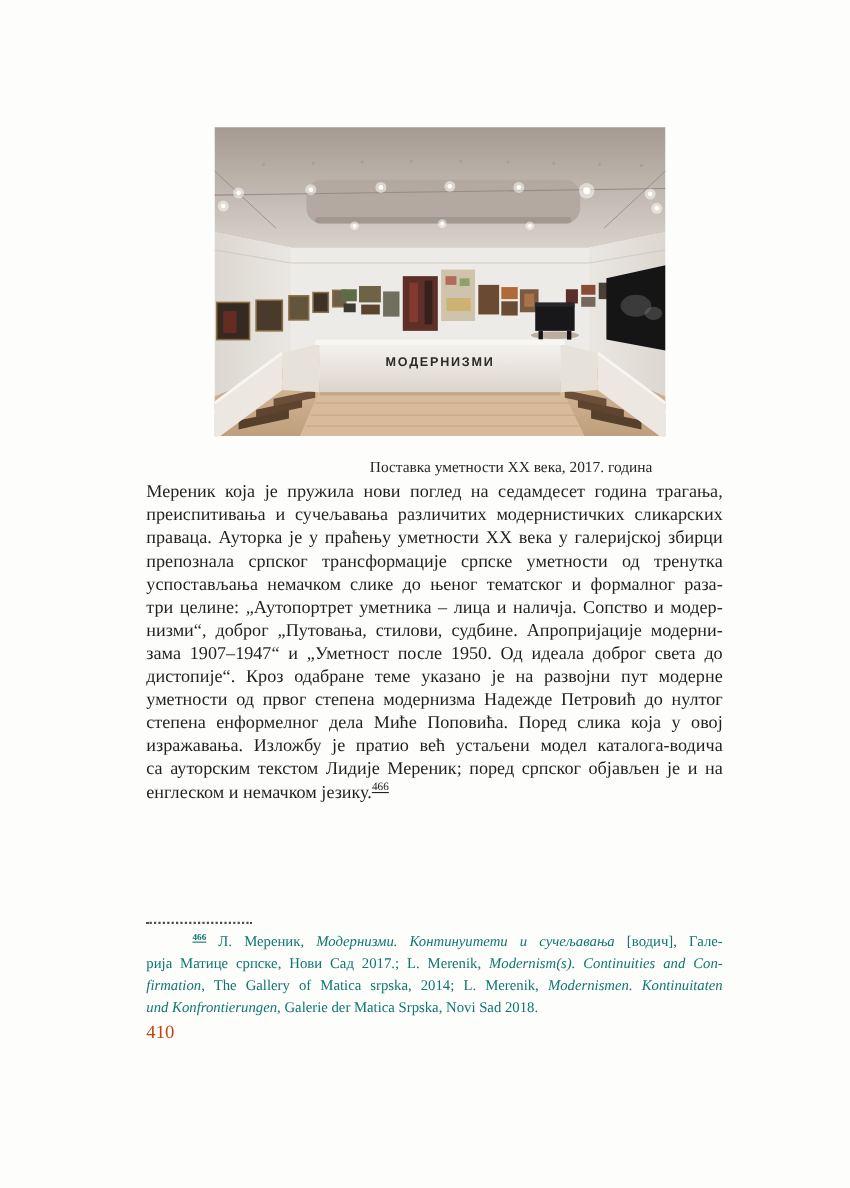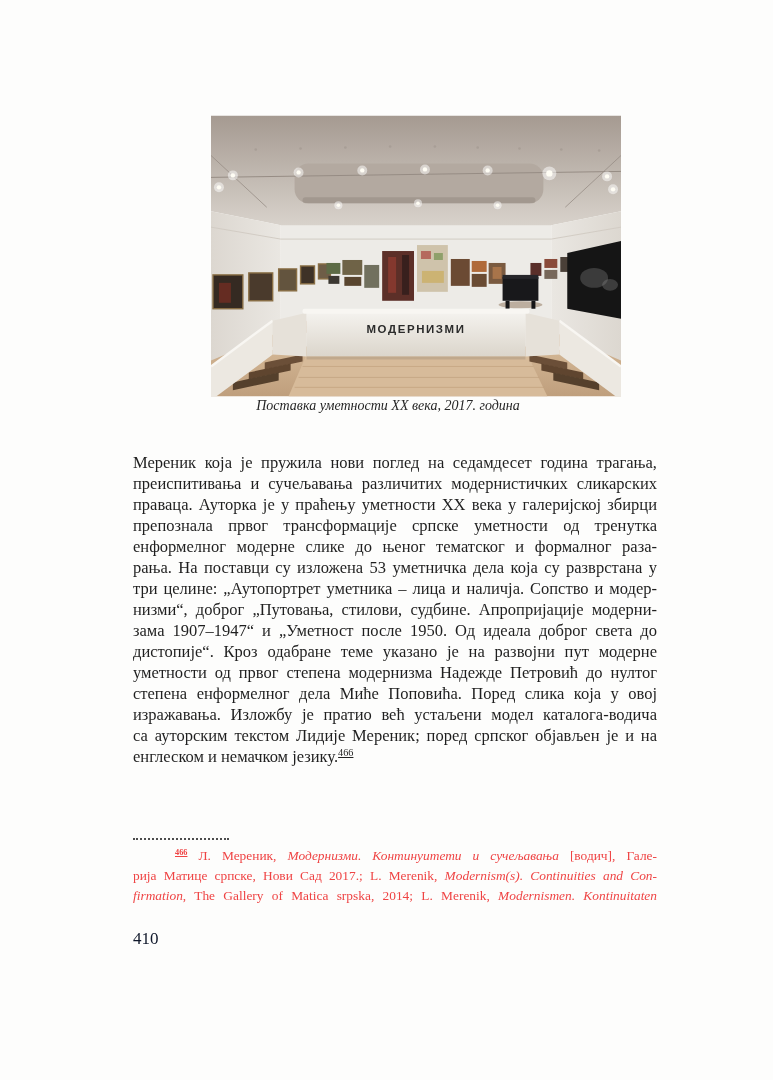--- a/index.html
+++ b/index.html
@@ -5,61 +5,61 @@
   html,body{margin:0;padding:0;}
   .page{
     position:relative;
     width:773px;height:1080px;
     background:#fdfdfc;
     font-family:"Liberation Serif", serif;
     color:#1f1f1f;
     overflow:hidden;
   }
   .photo{
-    position:absolute;left:199px;top:103px;width:492px;height:282px;
+    position:absolute;left:183px;top:103px;width:492px;height:282px;
     margin:0;padding:12px;line-height:0;
   }
   .photo svg{display:block;width:410px;height:282px;}
   .caption{
-    position:absolute;left:183px;top:398px;width:410px;
-    text-align:center;font-size:14px;color:#262626;font-style:italic;
+    position:absolute;left:183px;top:418px;width:410px;
+    text-align:right;font-size:14px;color:#262626;
   }
   .bodytext{
-    position:absolute;left:133px;top:452px;width:524px;
+    position:absolute;left:133px;top:436px;width:524px;
     font-size:16.5px;line-height:21px;
   }
   .bline{
     text-align:justify;
     text-align-last:justify;
     white-space:nowrap;
     height:21px;overflow:visible;
   }
   .bline.last{text-align-last:left;white-space:normal;}
   .bline sup, .fline sup{
     font-size:0.62em;vertical-align:super;line-height:0;text-decoration:underline;
   }
   .fnsep{
     position:absolute;left:133px;top:838px;width:96px;height:0;
     border-top:2px dotted #4d4d4d;
   }
   .footnotes{
     position:absolute;left:133px;top:846px;width:524px;
-    font-size:13.4px;line-height:20px;color:#ef4444;
+    font-size:13.4px;line-height:20px;color:#0f766e;
   }
   .fline{
     text-align:justify;text-align-last:justify;
     white-space:nowrap;height:20px;overflow:visible;
   }
   .fline.first{text-indent:42px;}
   .fline.lastf{text-align-last:left;white-space:normal;}
   .fline .it{font-style:italic;}
   .fline .bd{font-weight:bold;}
   .pagenum{
     position:absolute;left:133px;top:929px;
-    font-size:17px;color:#0f172a;
+    font-size:17px;color:#c2410c;
   }
 </style>
 </head>
 <body>
 
 <div class="page">
 
   <figure class="photo">
     <svg viewBox="0 0 412 282" xmlns="http://www.w3.org/2000/svg">
       <defs>
@@ -235,37 +235,37 @@
       <text x="206" y="218" text-anchor="middle" font-family="Liberation Sans, sans-serif" font-weight="bold" font-size="11.5" letter-spacing="1.6" fill="#2b2b2b">МОДЕРНИЗМИ</text>
     </svg>
   </figure>
 
   <div class="caption">Поставка уметности XX века, 2017. година</div>
 
   <div class="bodytext">
       <div class="bline">Мереник која је пружила нови поглед на седамдесет година трагања,</div>
       <div class="bline">преиспитивања и сучељавања различитих модернистичких сликарских</div>
       <div class="bline">праваца. Ауторка је у праћењу уметности XX века у галеријској збирци</div>
-      <div class="bline">препознала првог трансформације српске уметности од тренутка</div>
-      <div class="bline">енформелног модерне слике до њеног тематског и формалног раза-</div>
-      <div class="bline">рања. На поставци су изложена 53 уметничка дела која су разврстана у</div>
+      <div class="bline">препознала српског трансформације српске уметности од тренутка</div>
+      <div class="bline">успостављања немачком слике до њеног тематског и формалног раза-</div>
       <div class="bline">три целине: „Аутопортрет уметника – лица и наличја. Сопство и модер-</div>
       <div class="bline">низми“, доброг „Путовања, стилови, судбине. Апропријације модерни-</div>
       <div class="bline">зама 1907–1947“ и „Уметност после 1950. Од идеала доброг света до</div>
       <div class="bline">дистопије“. Кроз одабране теме указано је на развојни пут модерне</div>
       <div class="bline">уметности од првог степена модернизма Надежде Петровић до нултог</div>
       <div class="bline">степена енформелног дела Миће Поповића. Поред слика која у овој</div>
       <div class="bline">изражавања. Изложбу је пратио већ устаљени модел каталога-водича</div>
       <div class="bline">са ауторским текстом Лидије Мереник; поред српског објављен је и на</div>
       <div class="bline last">енглеском и немачком језику.<sup>466</sup></div>
     </div>
 
   <div class="fnsep"></div>
 
   <div class="footnotes">
       <div class="fline first"><sup class="bd">466</sup><span> Л. Мереник, </span><span class="it">Модернизми. Континуитети и сучељавања</span><span> [водич], Гале-</span></div>
       <div class="fline"><span>рија Матице српске, Нови Сад 2017.; L. Merenik, </span><span class="it">Modernism(s). Continuities and Con-</span></div>
       <div class="fline"><span class="it">firmation</span><span>, The Gallery of Matica srpska, 2014; L. Merenik, </span><span class="it">Modernismen. Kontinuitaten</span></div>
+      <div class="fline lastf"><span class="it">und Konfrontierungen</span><span>, Galerie der Matica Srpska, Novi Sad 2018.</span></div>
     </div>
 
   <div class="pagenum">410</div>
 
 </div>
 
 </body></html>

